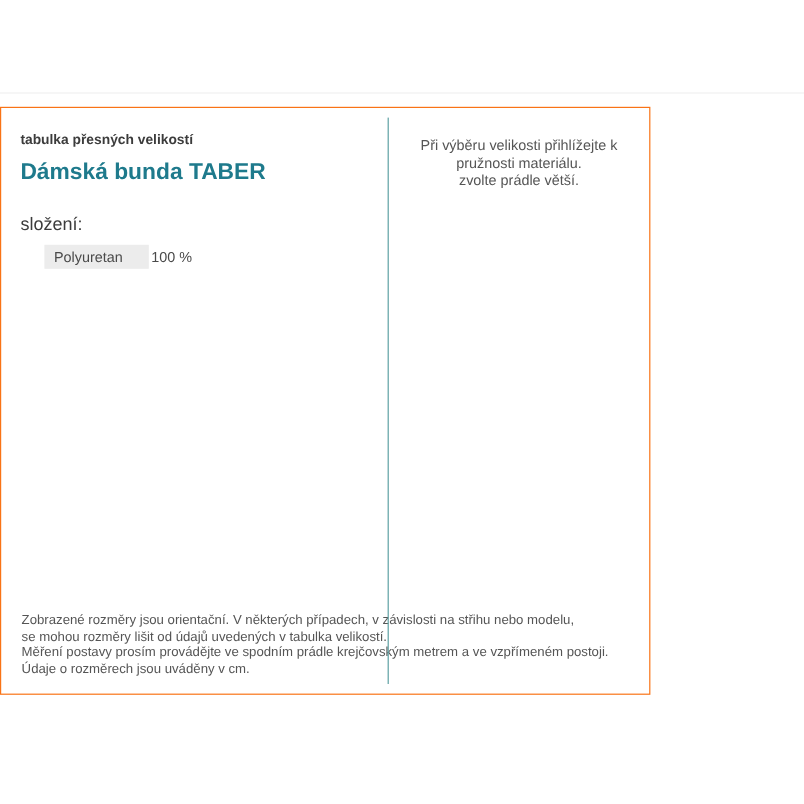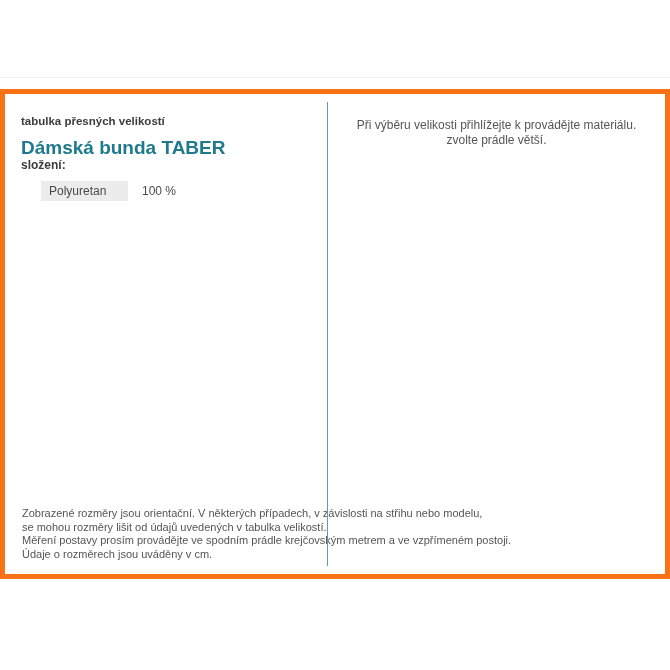--- a/index.html
+++ b/index.html
@@ -18,24 +18,24 @@
     position: absolute;
     left: 0; right: 0;
     top: 77px;
     height: 1px;
     background: #f0f0f0;
   }
   .sheet {
     position: absolute;
     left: 0;
     top: 89px;
-    width: 670px;
+    width: 542px;
     height: 490px;
     box-sizing: border-box;
-    border: 5px solid #f97316;
+    border: 1px solid #f97316;
     background: #ffffff;
   }
   .col-left {
     position: absolute;
     left: 0;
     top: 0;
     width: 410px;
     height: 100%;
     box-sizing: border-box;
     padding: 21px 16px 0 16px;
@@ -64,44 +64,44 @@
     line-height: 13px;
   }
   .product-title {
     margin-top: 9px;
     font-size: 19px;
     font-weight: bold;
     color: #1e7a8c;
     line-height: 21px;
   }
   .composition-label {
-    margin-top: 0;
-    font-size: 12px;
-    font-weight: bold;
+    margin-top: 27px;
+    font-size: 15px;
+    font-weight: normal;
     color: #3c3c3c;
     line-height: 14px;
   }
   .composition-row {
     margin-top: 9px;
     display: flex;
     align-items: center;
     padding-left: 20px;
   }
   .material-chip {
     background: #ececec;
     width: 87px;
     height: 20px;
     line-height: 20px;
     box-sizing: border-box;
     padding-left: 8px;
     font-size: 12px;
     color: #4a4a4a;
   }
   .material-percent {
-    margin-left: 14px;
+    margin-left: 2px;
     font-size: 12px;
     color: #4a4a4a;
   }
   .disclaimer {
     position: absolute;
     left: 17px;
     bottom: 13px;
     font-size: 11px;
     color: #555555;
     line-height: 13.5px;
@@ -135,18 +135,18 @@
       <div>se mohou rozměry lišit od údajů uvedených v tabulka velikostí.</div>
       <div>Měření postavy prosím provádějte ve spodním prádle krejčovským metrem a ve vzpřímeném postoji.</div>
       <div>Údaje o rozměrech jsou uváděny v cm.</div>
     </div>
   </div>
 
   <div class="col-divider"></div>
 
   <div class="col-right">
     <div class="note">
-      <div>Při výběru velikosti přihlížejte k provádějte materiálu.</div>
+      <div>Při výběru velikosti přihlížejte k pružnosti materiálu.</div>
       <div>zvolte prádle větší.</div>
     </div>
   </div>
 
 </div>
 
 </body></html>

